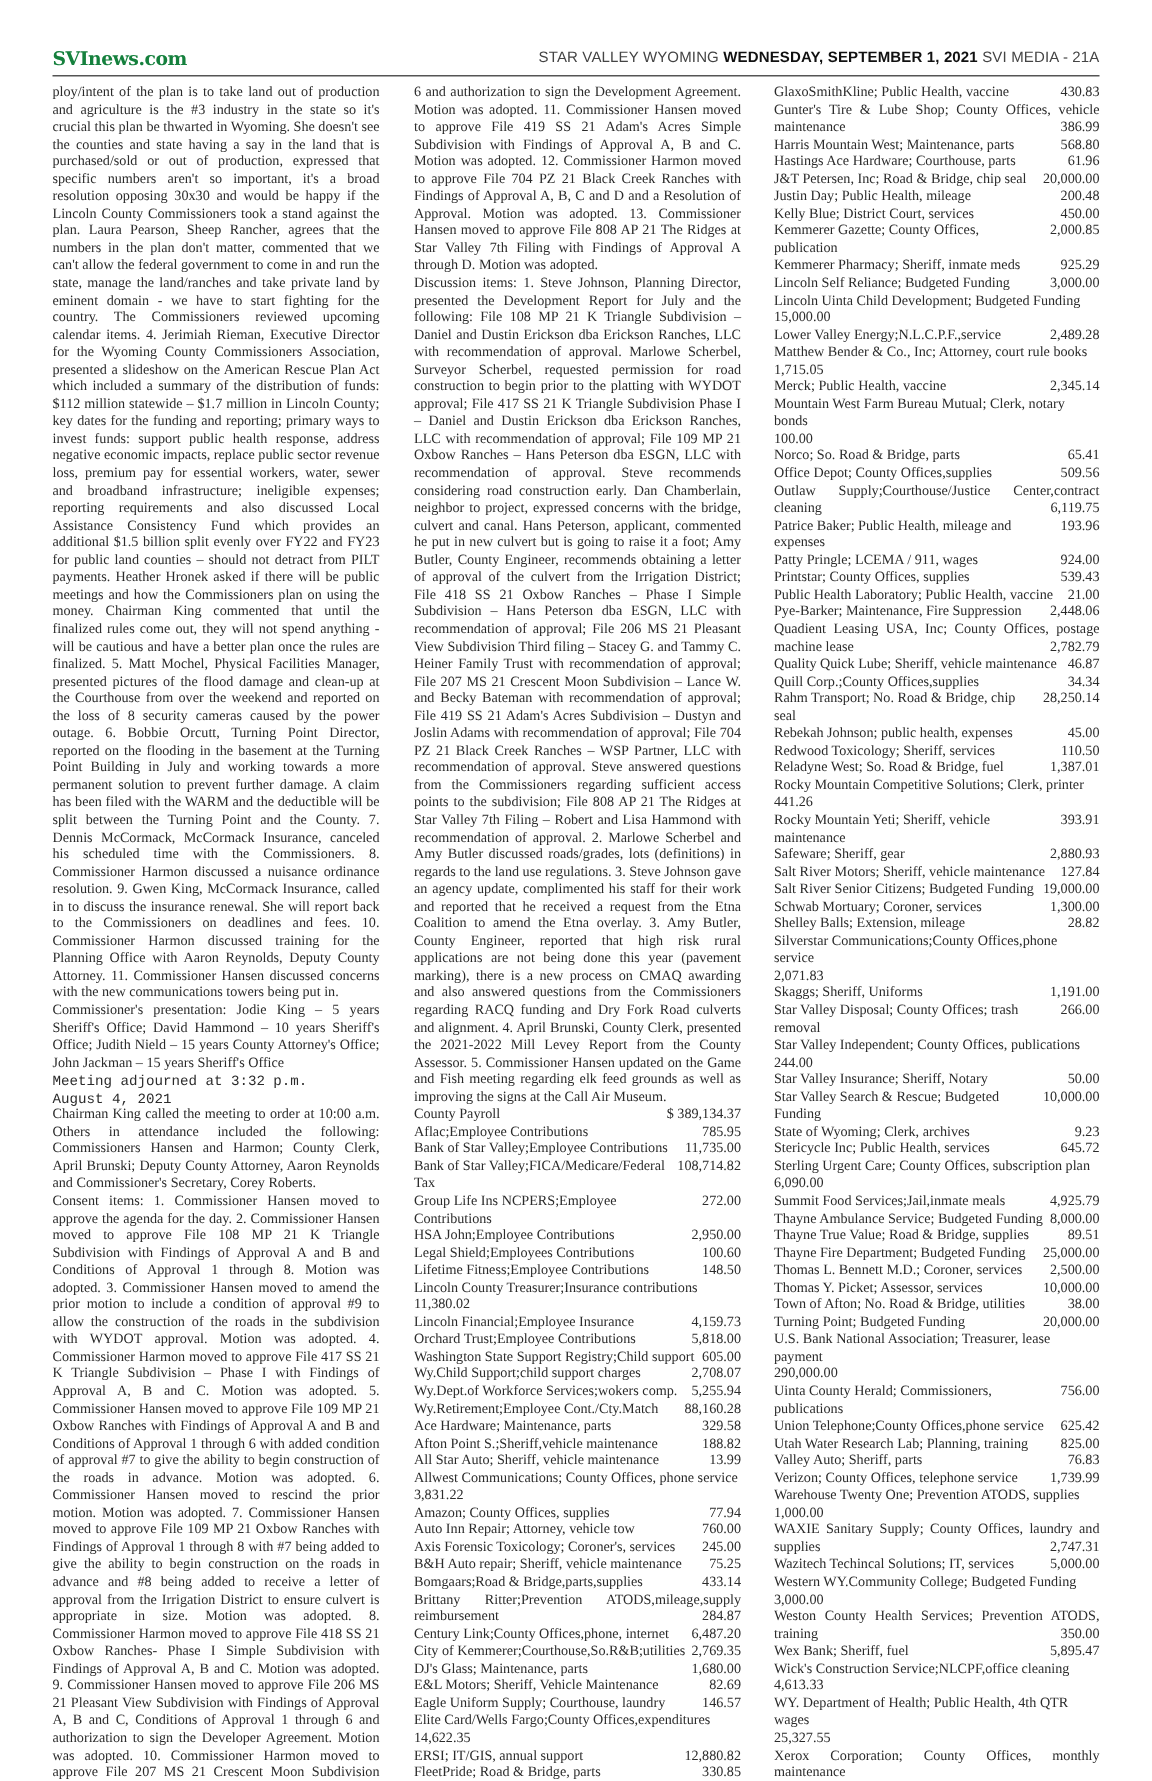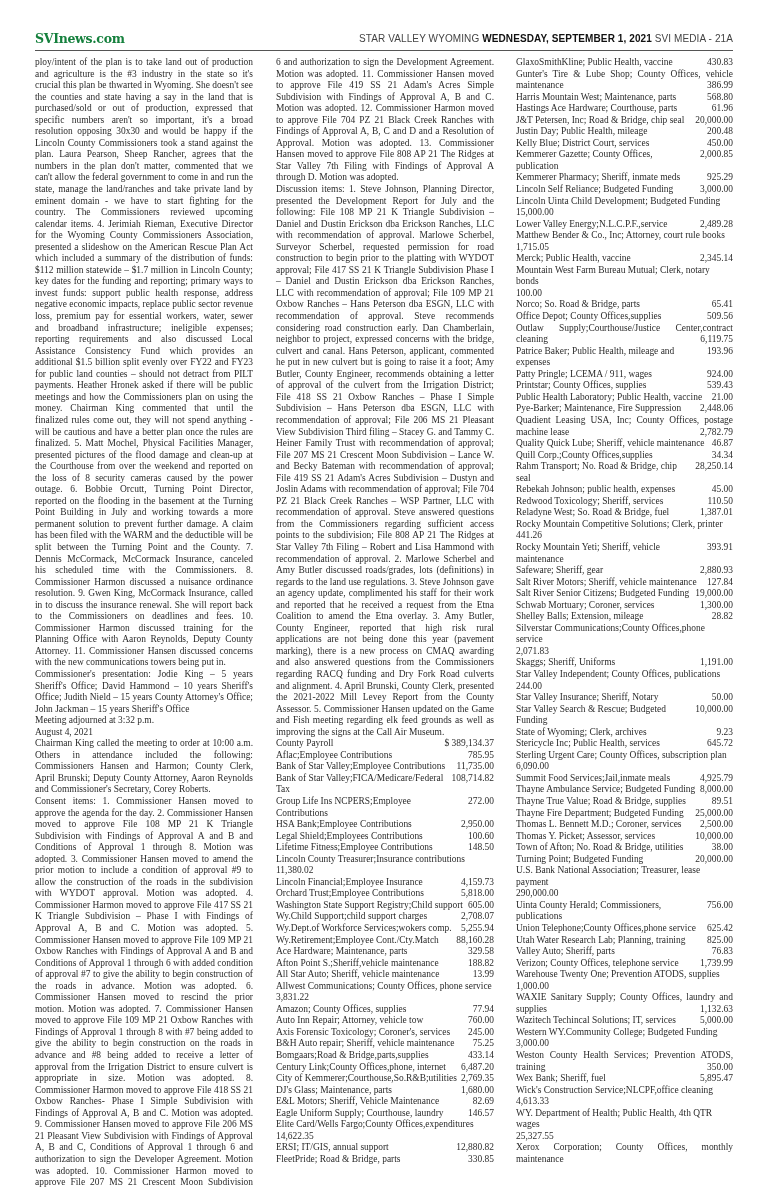--- a/index.html
+++ b/index.html
@@ -7,21 +7,21 @@
   .page { position: absolute; left: 35px; top: 0; width: 698px; }
   .header { position: absolute; top: 30px; left: 0; width: 698px; height: 20px; border-bottom: 1.4px solid #555; }
   .site { position: absolute; left: 0; top: 1px; font-family: "DejaVu Serif", serif; font-weight: bold; font-size: 12.5px; color: #15803d; letter-spacing: -0.3px; }
   .hdr-right { position: absolute; right: 0; top: 3px; font-family: "Liberation Sans", sans-serif; font-size: 10px; color: #444; letter-spacing: 0.1px; }
   .hdr-right b { color: #111; }
   .col { position: absolute; top: 57px; font-family: "Liberation Serif", serif; font-size: 9.45px; line-height: 11.55px; color: #2b2b2b; }
   .col1 { left: 0; width: 218px; }
   .col2 { left: 241px; width: 218px; }
   .col3 { left: 481px; width: 217px; }
   .para { text-align: justify; margin: 0; }
-  .line { margin: 0; }
+  .line { margin: 0; font-family: Liberation Mono, monospace; }
   .entry { display: block; margin: 0; }
   .entry .row { display: flex; justify-content: space-between; }
   .entry .amt { white-space: nowrap; padding-left: 3px; }
   .entry .amt-line { }
   .entry .wrap { text-align: justify; text-align-last: justify; }
 </style>
 </head>
 <body>
 
 <div class="page">
@@ -68,21 +68,21 @@
           </div>
         </div>
         <div class="entry">
           <div class="row">
             <span>Group Life Ins NCPERS;Employee Contributions</span>
             <span class="amt">272.00</span>
           </div>
         </div>
         <div class="entry">
           <div class="row">
-            <span>HSA Bank;Employee Contributions</span>
+            <span>HSA John;Employee Contributions</span>
             <span class="amt">2,950.00</span>
           </div>
         </div>
         <div class="entry">
           <div class="row">
             <span>Legal Shield;Employees Contributions</span>
             <span class="amt">100.60</span>
           </div>
         </div>
         <div class="entry">
@@ -174,20 +174,27 @@
         <div class="entry">
           <div class="row">
             <span>B&amp;H Auto repair; Sheriff, vehicle maintenance</span>
             <span class="amt">75.25</span>
           </div>
         </div>
         <div class="entry">
           <div class="row">
             <span>Bomgaars;Road &amp; Bridge,parts,supplies</span>
             <span class="amt">433.14</span>
+          </div>
+        </div>
+        <div class="entry">
+          <div class="wrap">Brittany Ritter;Prevention ATODS,mileage,supply</div>
+          <div class="row">
+            <span>reimbursement</span>
+            <span class="amt">284.87</span>
           </div>
         </div>
         <div class="entry">
           <div class="row">
             <span>Century Link;County Offices,phone, internet</span>
             <span class="amt">6,487.20</span>
           </div>
         </div>
         <div class="entry">
           <div class="row">
@@ -455,20 +462,26 @@
           <div>Silverstar Communications;County Offices,phone service</div>
           <div class="amt-line">2,071.83</div>
         </div>
         <div class="entry">
           <div class="row">
             <span>Skaggs; Sheriff, Uniforms</span>
             <span class="amt">1,191.00</span>
           </div>
         </div>
         <div class="entry">
+          <div class="row">
+            <span>Star Valley Disposal; County Offices; trash removal</span>
+            <span class="amt">266.00</span>
+          </div>
+        </div>
+        <div class="entry">
           <div>Star Valley Independent; County Offices, publications</div>
           <div class="amt-line">244.00</div>
         </div>
         <div class="entry">
           <div class="row">
             <span>Star Valley Insurance; Sheriff, Notary</span>
             <span class="amt">50.00</span>
           </div>
         </div>
         <div class="entry">
@@ -576,21 +589,21 @@
           </div>
         </div>
         <div class="entry">
           <div>Warehouse Twenty One; Prevention ATODS, supplies</div>
           <div class="amt-line">1,000.00</div>
         </div>
         <div class="entry">
           <div class="wrap">WAXIE Sanitary Supply; County Offices, laundry and</div>
           <div class="row">
             <span>supplies</span>
-            <span class="amt">1,132.63</span>
+            <span class="amt">2,747.31</span>
           </div>
         </div>
         <div class="entry">
           <div class="row">
             <span>Wazitech Techincal Solutions; IT, services</span>
             <span class="amt">5,000.00</span>
           </div>
         </div>
         <div class="entry">
           <div>Western WY.Community College; Budgeted Funding</div>

